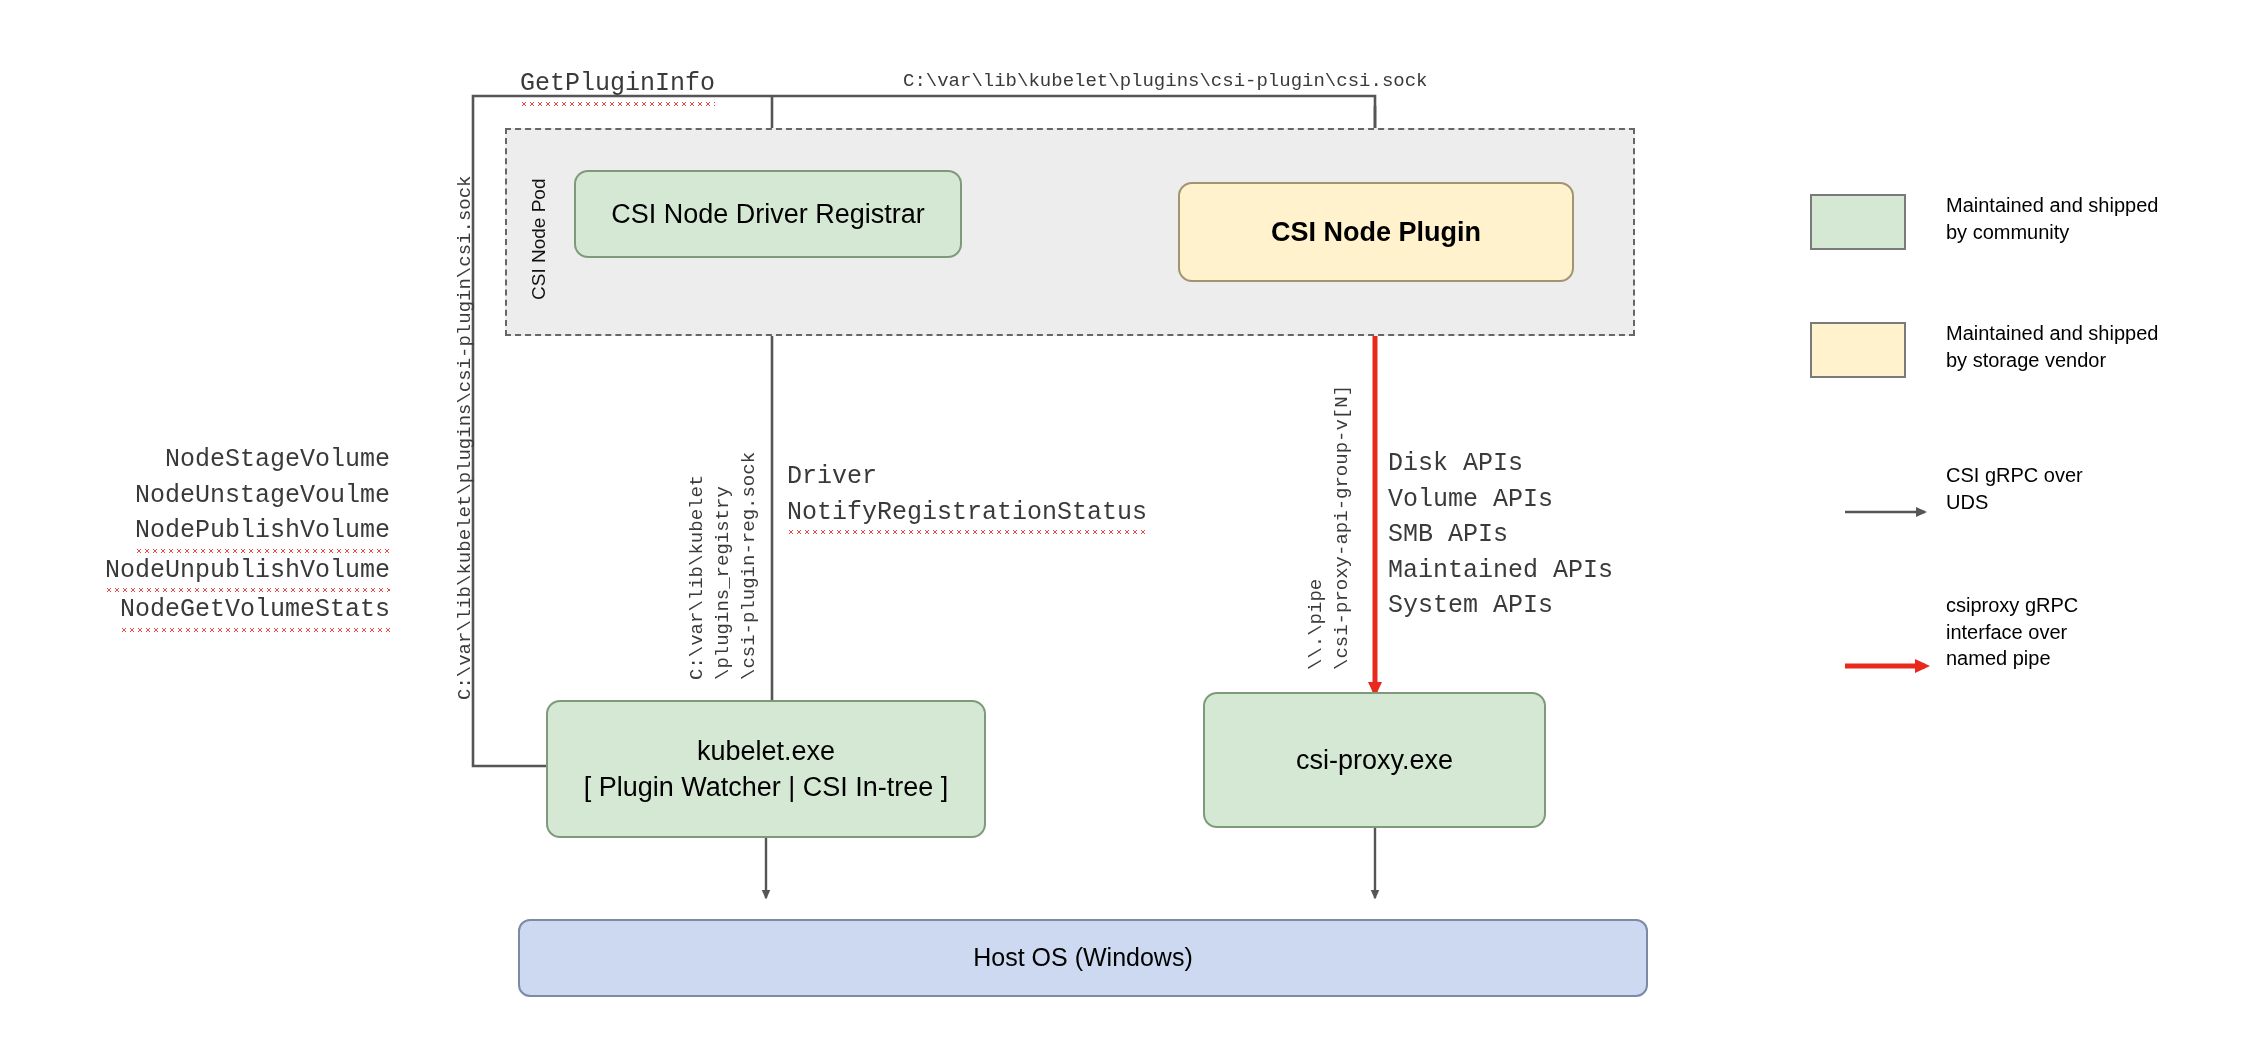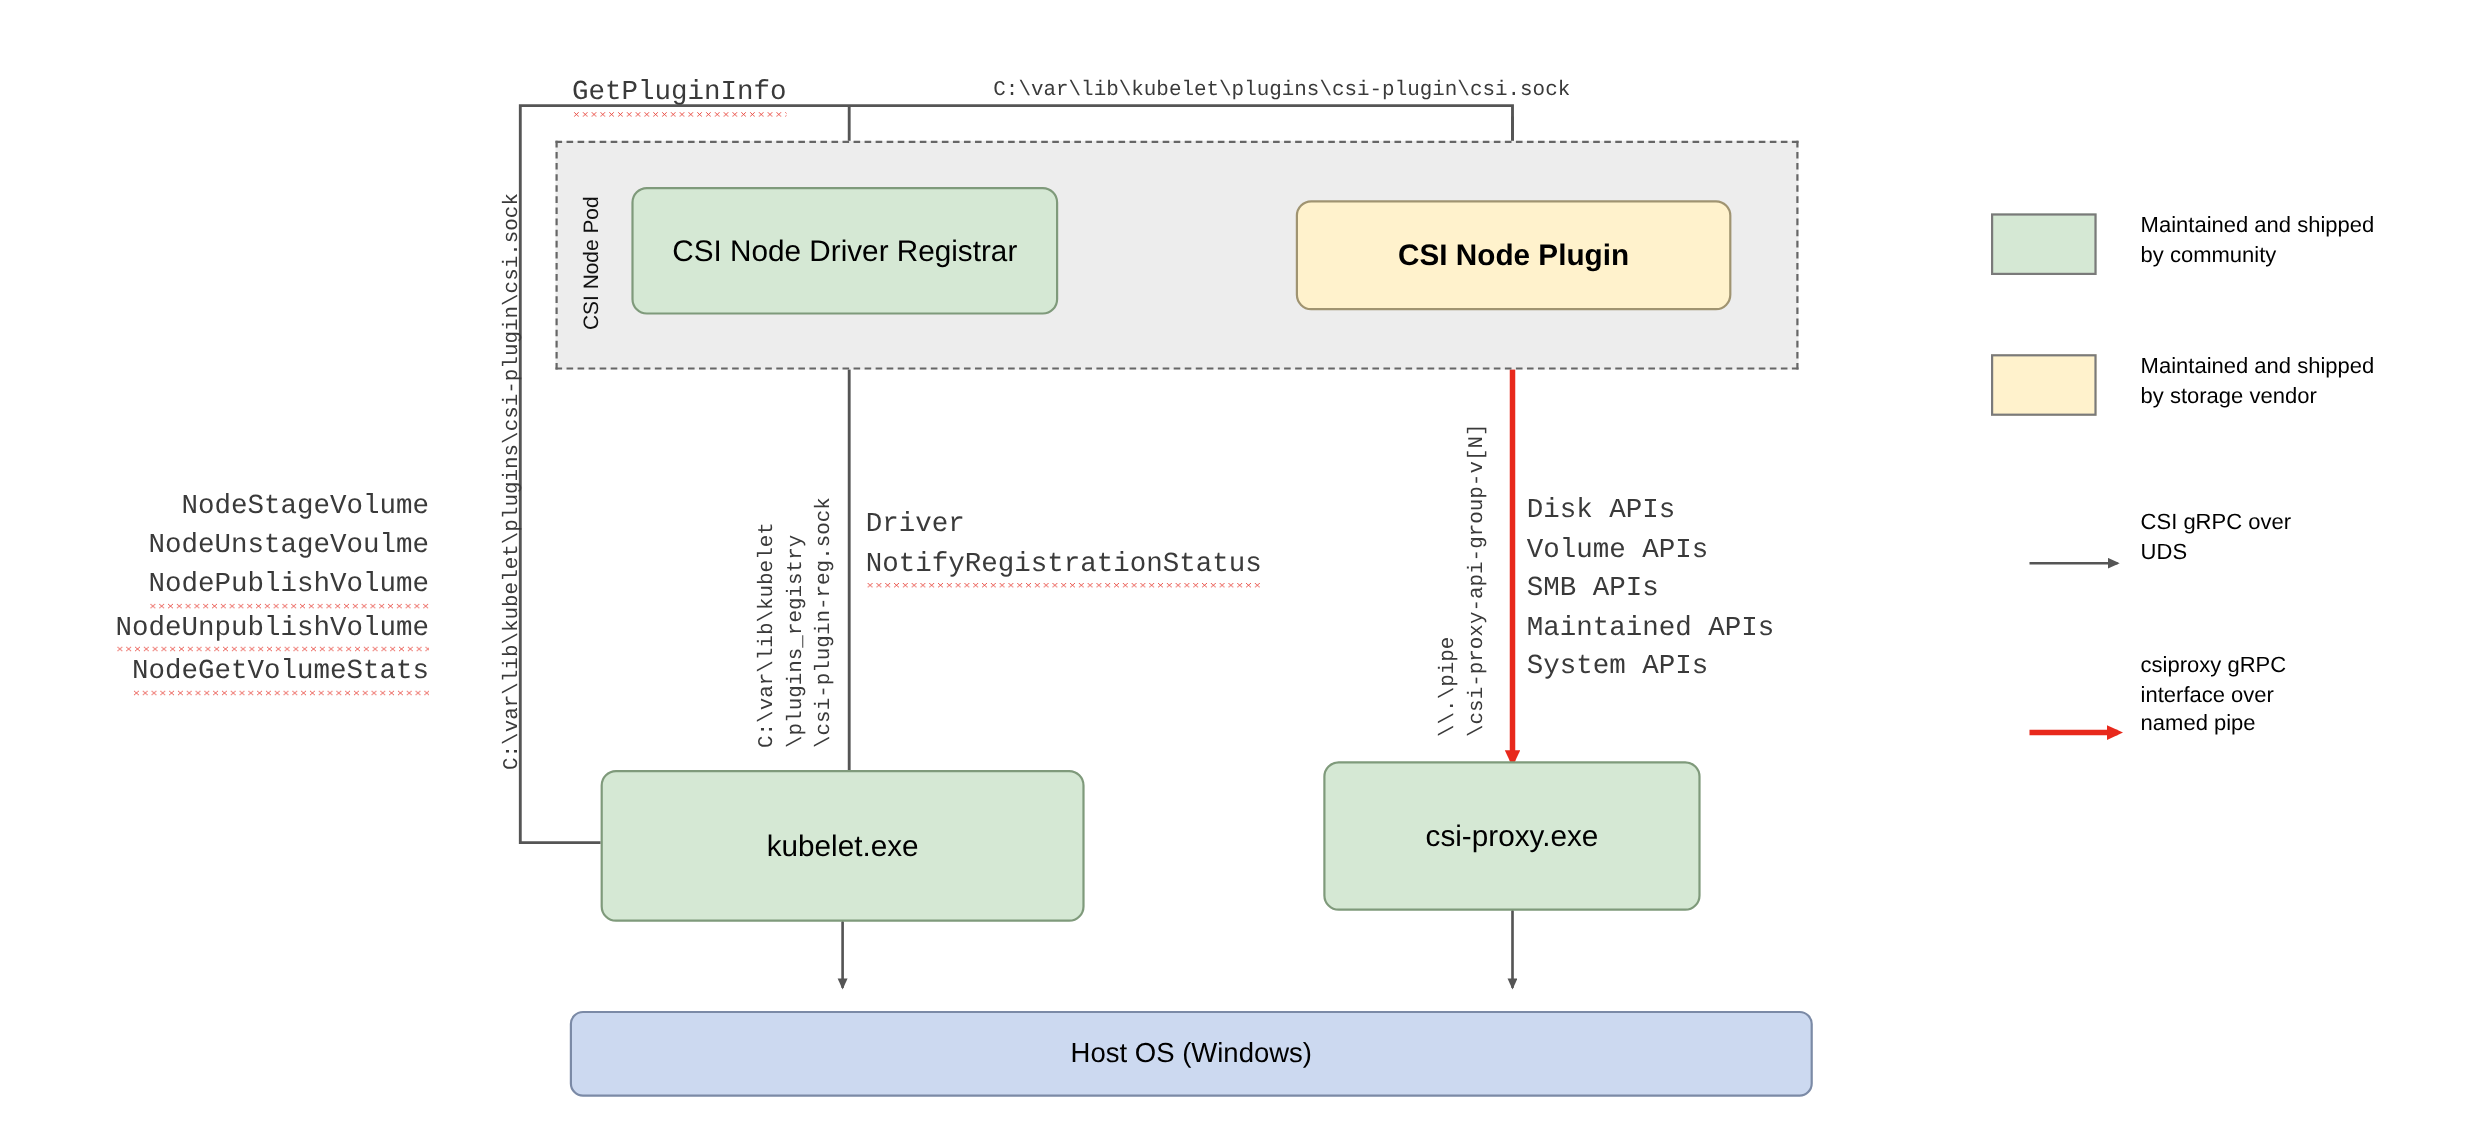--- a/index.html
+++ b/index.html
@@ -139,30 +139,31 @@
 
   <path d="M 1375,828 L 1375,898" fill="none" stroke="#555555" stroke-width="2.4" marker-end="url(#arrow-gray-sm)" marker-start="url(#arrow-gray-sm)"></path>
 
   <path d="M 1845,512 L 1925,512" fill="none" stroke="#555555" stroke-width="2.4" marker-end="url(#arrow-gray)"></path>
   <path d="M 1845,666 L 1925,666" fill="none" stroke="#e8291c" stroke-width="5" marker-end="url(#arrow-red)"></path>
 </svg>
 
 <div class="pod abs" style="left:505px; top:128px; width:1130px; height:208px;"></div>
 <div class="pod-label" style="left:528px; top:300px;">CSI Node Pod</div>
 
-<div class="node-box node-green abs" style="left:574px; top:170px; width:388px; height:116px; font-size:27px;">
+<div class="node-box node-green abs" style="left:574px; top:170px; width:388px; height:88px; font-size:27px;">
   <span>CSI Node Driver Registrar</span>
 </div>
 
 <div class="node-box node-yellow abs" style="left:1178px; top:182px; width:396px; height:100px; font-size:27px;font-weight:bold;">
   <span>CSI Node Plugin</span>
 </div>
 
 <div class="node-box node-green abs" style="left:546px; top:700px; width:440px; height:138px; font-size:27px; flex-direction:column;">
   <span>kubelet.exe</span>
+  <span>[ Plugin Watcher | CSI In-tree ]</span>
 </div>
 
 <div class="node-box node-green abs" style="left:1203px; top:692px; width:343px; height:136px; font-size:27px;">
   <span>csi-proxy.exe</span>
 </div>
 
 <div class="node-box node-blue abs" style="left:518px; top:898px; width:1130px; height:78px; font-size:25px;">
   <span>Host OS (Windows)</span>
 </div>
 

